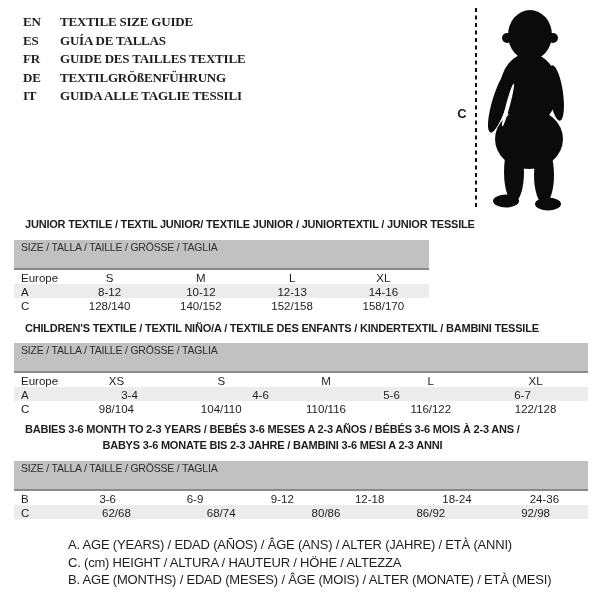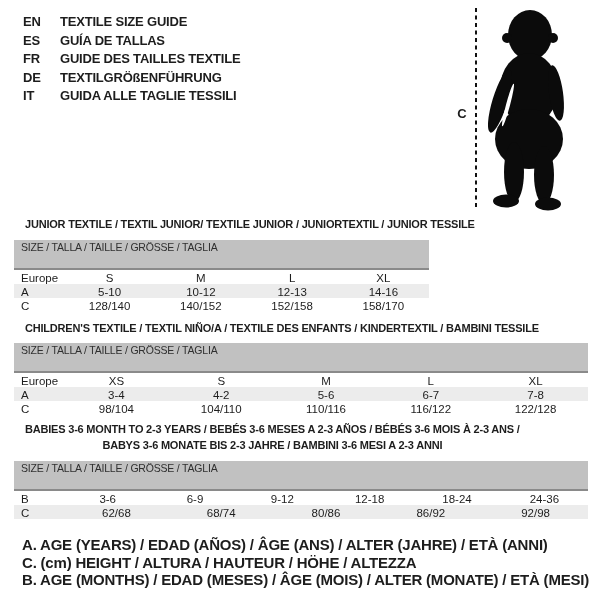--- a/index.html
+++ b/index.html
@@ -3,21 +3,21 @@
 <meta charset="utf-8">
 <style>
   html,body{margin:0;padding:0;}
   body{
     width:600px;height:600px;position:relative;background:#ffffff;
     font-family:"Liberation Sans", sans-serif;color:#1d1d1d;overflow:hidden;
   }
   .abs{position:absolute;}
 
   
-  .lang-block{left:23px;top:13px;}
+  .lang-block{left:23px;top:13px;font-family:Liberation Serif, serif;}
   .lang-row{display:flex;line-height:18.6px;font-size:13px;font-weight:700;letter-spacing:-0.2px;}
   .lang-code{width:37px;}
   .lang-label{white-space:nowrap;}
 
   
   .figure-svg{left:455px;top:7px;}
   .c-label{left:454px;top:106px;width:16px;text-align:center;font-size:13px;font-weight:700;}
 
   
   .sec-title{font-size:11px;font-weight:700;letter-spacing:-0.2px;white-space:nowrap;text-align:center;}
@@ -36,21 +36,21 @@
     font-size:10.5px;color:#2f2f2f;padding-left:7px;letter-spacing:-0.2px;box-sizing:border-box;
   }
   .t-rows{width:100%;}
   .t-row{display:flex;height:14px;line-height:17px;font-size:11.5px;justify-content:flex-end;}
   .t-row:nth-of-type(even){background:#ececec;}
   .t-label{width:50px;padding-left:7px;box-sizing:border-box;flex:0 0 auto;}
   .t-cell{flex:1 1 0;text-align:center;}
 
   
   .footnotes{left:22px;top:536px;}
-  .footnote{font-size:15px;font-weight:700;line-height:17.6px;letter-spacing:-0.2px;white-space:nowrap;}
+  .footnote{font-size:13px;font-weight:400;line-height:17.6px;letter-spacing:-0.2px;white-space:nowrap;margin-left:46px;}
 </style>
 </head>
 <body>
 
 <div class="abs lang-block">
   <div class="lang-row">
     <span class="lang-code">EN</span>
     <span class="lang-label">TEXTILE SIZE GUIDE</span>
   </div>
   <div class="lang-row">
@@ -101,21 +101,21 @@
   <div class="t-rows">
       <div class="t-row">
         <span class="t-label">Europe</span>
         <span class="t-cell">S</span>
         <span class="t-cell">M</span>
         <span class="t-cell">L</span>
         <span class="t-cell">XL</span>
       </div>
       <div class="t-row">
         <span class="t-label">A</span>
-        <span class="t-cell">5-10</span>
+        <span class="t-cell">8-12</span>
         <span class="t-cell">10-12</span>
         <span class="t-cell">12-13</span>
         <span class="t-cell">14-16</span>
       </div>
       <div class="t-row">
         <span class="t-label">C</span>
         <span class="t-cell">128/140</span>
         <span class="t-cell">140/152</span>
         <span class="t-cell">152/158</span>
         <span class="t-cell">158/170</span>
@@ -133,24 +133,23 @@
         <span class="t-label">Europe</span>
         <span class="t-cell">XS</span>
         <span class="t-cell">S</span>
         <span class="t-cell">M</span>
         <span class="t-cell">L</span>
         <span class="t-cell">XL</span>
       </div>
       <div class="t-row">
         <span class="t-label">A</span>
         <span class="t-cell">3-4</span>
-        <span class="t-cell">4-2</span>
+        <span class="t-cell">4-6</span>
         <span class="t-cell">5-6</span>
         <span class="t-cell">6-7</span>
-        <span class="t-cell">7-8</span>
       </div>
       <div class="t-row">
         <span class="t-label">C</span>
         <span class="t-cell">98/104</span>
         <span class="t-cell">104/110</span>
         <span class="t-cell">110/116</span>
         <span class="t-cell">116/122</span>
         <span class="t-cell">122/128</span>
       </div>
     </div>

